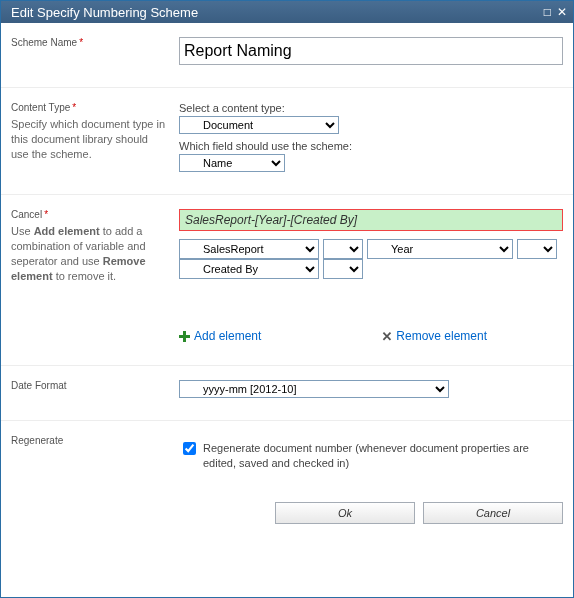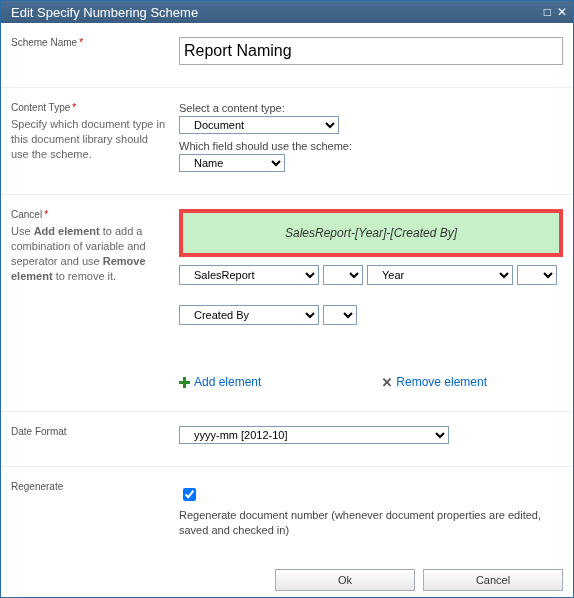--- a/index.html
+++ b/index.html
@@ -72,37 +72,36 @@
     width: 100%;
     border: 1px solid #a5acb5;
     padding: 4px 4px;
     font-size: 16px;
     font-family: Liberation Sans, sans-serif;
   }
   select {
     border: 1px solid #7f9db9;
     font-size: 11px;
     font-family: inherit;
-    padding: 1px 10px;
+    padding: 1px 19px;
     background: #fff;
   }
   .formula-preview {
     background: #c8f0c8;
-    border: 4px solid #ef4444;
-    padding: 13px 5px;
+    border: 1px solid #ef4444;
+    padding: 3px 5px;
     font-size: 12px;
     font-style: italic;
     color: #333;
     margin-bottom: 8px;
-    text-align: center;
   }
   .formula-row {
     display: flex;
     gap: 4px;
-    margin-bottom: 20px;
+    margin-bottom: 0;
     align-items: center;
   }
   .formula-row select { height: 20px; }
   .sel-wide { width: 140px; }
   .sel-sep { width: 40px; }
   .sel-wide2 { width: 146px; }
   .action-links {
     display: flex;
     gap: 120px;
     margin-top: 50px;
@@ -132,39 +131,39 @@
     color: #555;
     font-weight: bold;
     font-size: 13px;
     line-height: 1;
   }
   .checkbox-row {
     display: flex;
     align-items: flex-start;
     gap: 4px;
     margin-top: 6px;
-    flex-direction: column;
   }
   .checkbox-row input { margin-top: 1px; }
   .checkbox-row .cbtext { line-height: 1.4; }
   .button-row {
     display: flex;
     justify-content: flex-end;
     gap: 8px;
     padding: 8px 10px 12px 10px;
   }
   .btn {
     width: 140px;
     height: 22px;
     border: 1px solid #a5acb5;
     background: linear-gradient(#fefefe, #e8e8e8);
     font-size: 11px;
     font-family: inherit;
     color: #333;
     cursor: pointer;
+    font-style: italic;
   }
   .sel-dateformat { width: 270px; }
   .sel-contenttype { width: 160px; }
   .sel-name { width: 106px; }
 </style>
 </head>
 <body>
 
 <div class="dialog">
   <div class="titlebar">

